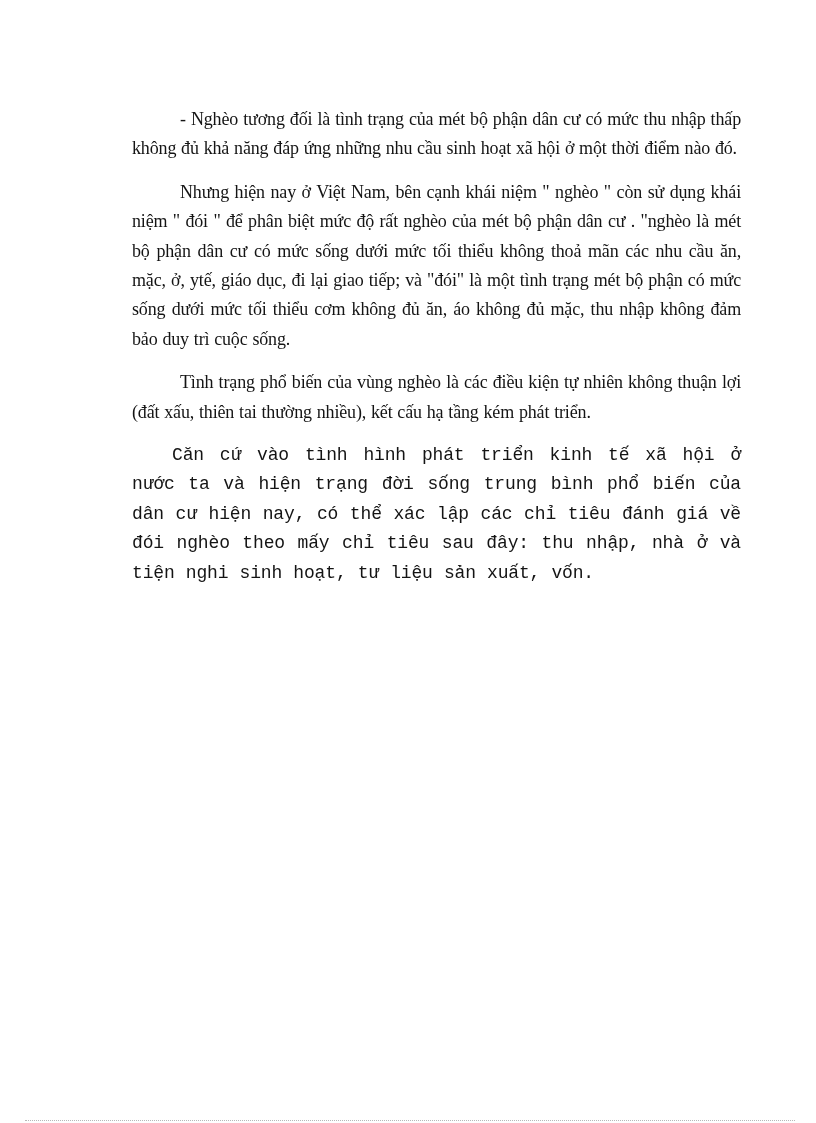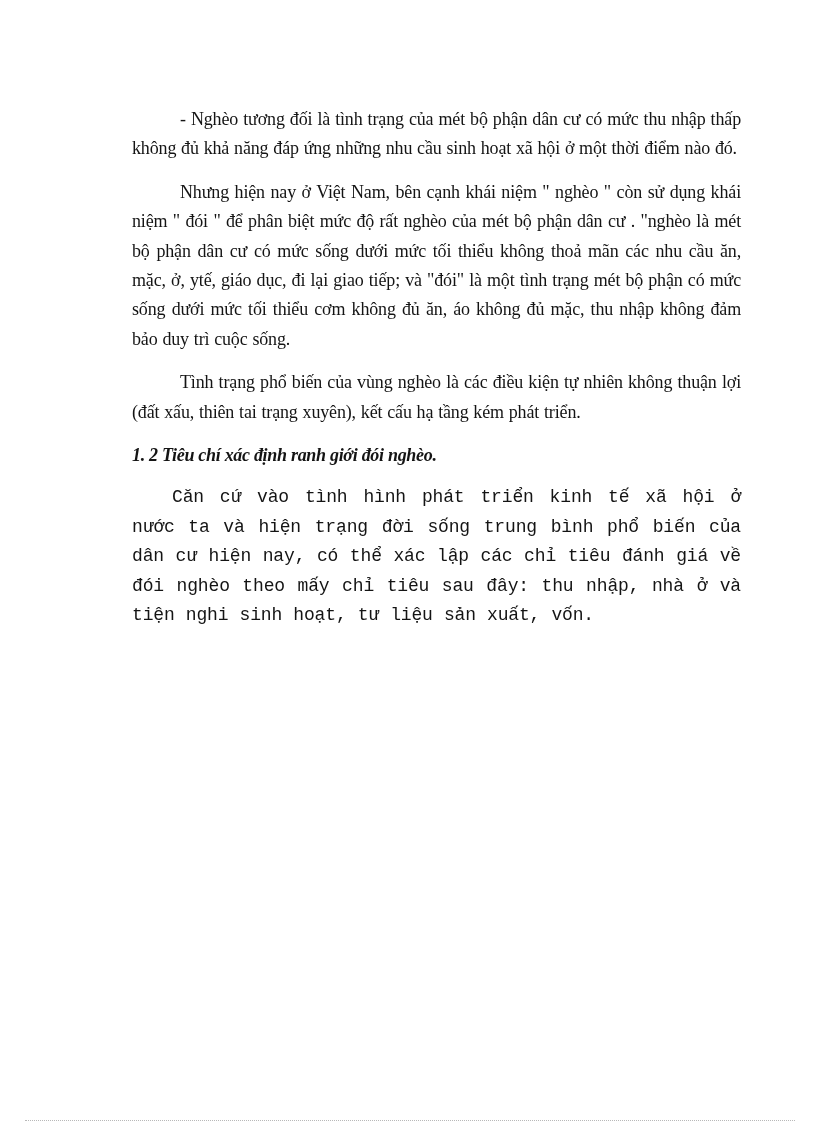--- a/index.html
+++ b/index.html
@@ -58,18 +58,17 @@
       border-top: 1px dotted #b8b8b8;
     }
   </style>
 </head>
 <body>
 
 <div class="page">
   <div class="content">
     <p class="para">- Nghèo tương đối là tình trạng của mét bộ phận dân cư có mức thu nhập thấp không đủ khả năng đáp ứng những nhu cầu sinh hoạt xã hội ở một thời điểm nào đó.</p>
     <p class="para">Nhưng hiện nay ở Việt Nam, bên cạnh khái niệm " nghèo " còn sử dụng khái niệm " đói " để phân biệt mức độ rất nghèo của mét bộ phận dân cư . "nghèo là mét bộ phận dân cư có mức sống dưới mức tối thiểu không thoả mãn các nhu cầu ăn, mặc, ở, ytế, giáo dục, đi lại giao tiếp; và "đói" là một tình trạng mét bộ phận có mức sống dưới mức tối thiểu cơm không đủ ăn, áo không đủ mặc, thu nhập không đảm bảo duy trì cuộc sống.</p>
-    <p class="para">Tình trạng phổ biến của vùng nghèo là các điều kiện tự nhiên không thuận lợi (đất xấu, thiên tai trạng xuyên), kết cấu hạ tầng kém phát triển.</p>
-    <h2 class="section-heading">1. 2 Tiêu chí xác định ranh giới đói nghèo.</h2>
+    <p class="para">Tình trạng phổ biến của vùng nghèo là các điều kiện tự nhiên không thuận lợi (đất xấu, thiên tai thường nhiều), kết cấu hạ tầng kém phát triển.</p>
     <p class="para indent-sm">Căn cứ vào tình hình phát triển kinh tế xã hội ở nước ta và hiện trạng đời sống trung bình phổ biến của dân cư hiện nay, có thể xác lập các chỉ tiêu đánh giá về đói nghèo theo mấy chỉ tiêu sau đây: thu nhập, nhà ở và tiện nghi sinh hoạt, tư liệu sản xuất, vốn.</p>
   </div>
   <div class="footer-rule"></div>
 </div>
 
 </body></html>

